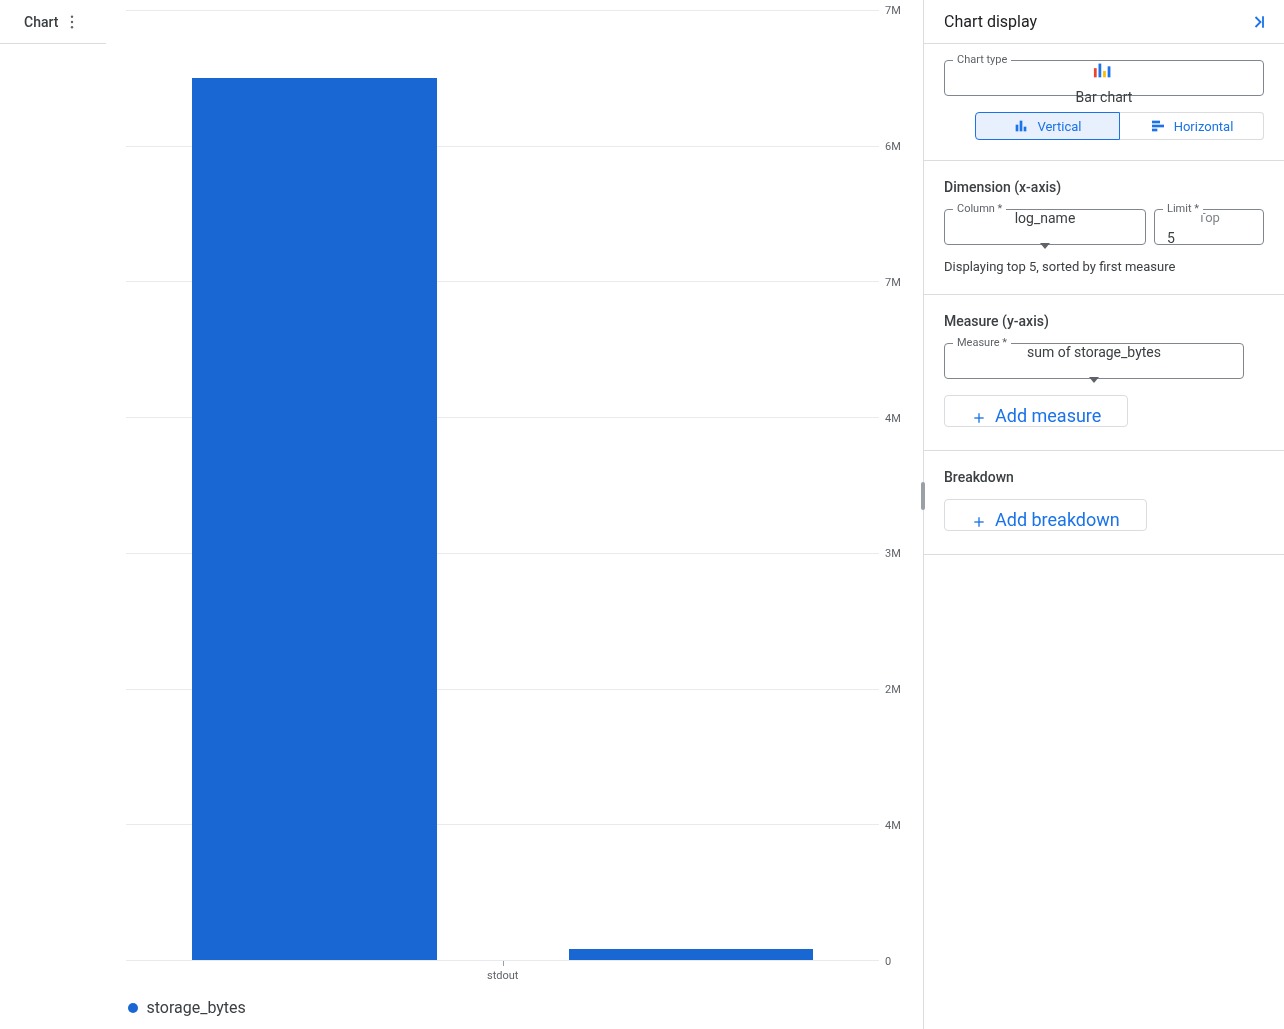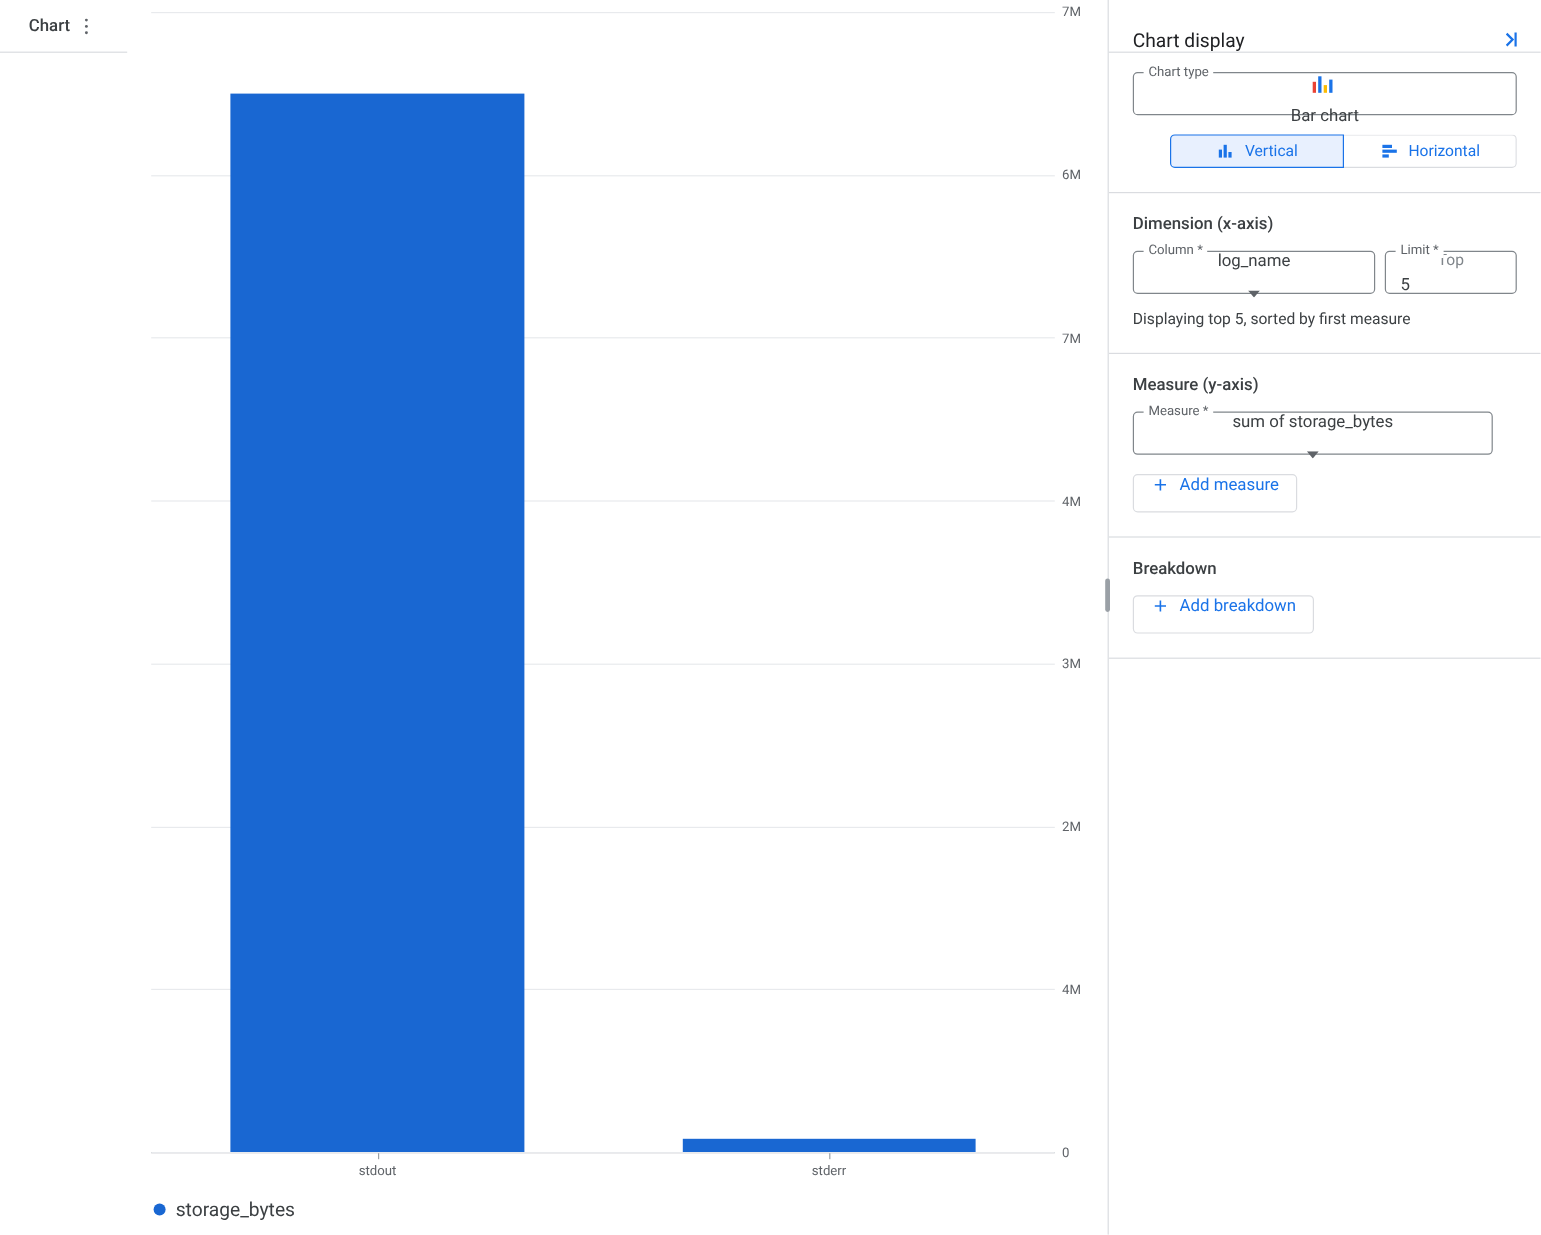--- a/index.html
+++ b/index.html
@@ -140,21 +140,21 @@
   
   .config-panel {
     width: 360px;
     flex: 0 0 360px;
     display: flex;
     flex-direction: column;
     position: relative;
   }
   .config-header {
     display: flex;
-    align-items: flex-end;
+    align-items: center;
     justify-content: space-between;
     height: 44px;
     padding: 0 16px 0 20px;
     border-bottom: 1px solid var(--border);
     font-size: 16px;
     font-weight: 400;
   }
   .collapse-btn {
     color: var(--blue);
     cursor: pointer;
@@ -252,27 +252,27 @@
     background: transparent;
   }
   .hint-text {
     margin-top: 14px;
     font-size: 13px;
     color: #3c4043;
   }
 
   .outlined-action {
     display: inline-flex;
-    align-items: flex-start;
+    align-items: flex-end;
     gap: 8px;
     height: 32px;
-    padding: 0 14px;
+    padding: 0 26px;
     border: 1px solid var(--border);
     border-radius: 4px;
-    font-size: 14px;
+    font-size: 18px;
     color: var(--blue);
     cursor: pointer;
     background: #fff;
     margin-top: 16px;
   }
   .outlined-action svg { width: 16px; height: 16px; }
 
   .drag-indicator {
     position: absolute;
     left: -3px; top: 482px;
@@ -324,21 +324,20 @@
             <div class="y-label" style="top: 71.4286%;">2M</div>
             <div class="y-label" style="top: 57.1429%;">3M</div>
             <div class="y-label" style="top: 42.8571%;">4M</div>
             <div class="y-label" style="top: 28.5714%;">7M</div>
             <div class="y-label" style="top: 14.2857%;">6M</div>
             <div class="y-label" style="top: 0%;">7M</div>
           </div>
       </div>
       <div class="x-axis" id="x-axis">
           <div class="x-tick">stdout</div>
-          <div class="x-tick">stderr</div>
         </div>
       <div class="legend">
         <span class="legend-swatch"></span>
         <span>storage_bytes</span>
       </div>
     </div>
   </div>
 
   <div class="config-panel">
     <div class="drag-indicator"></div>

